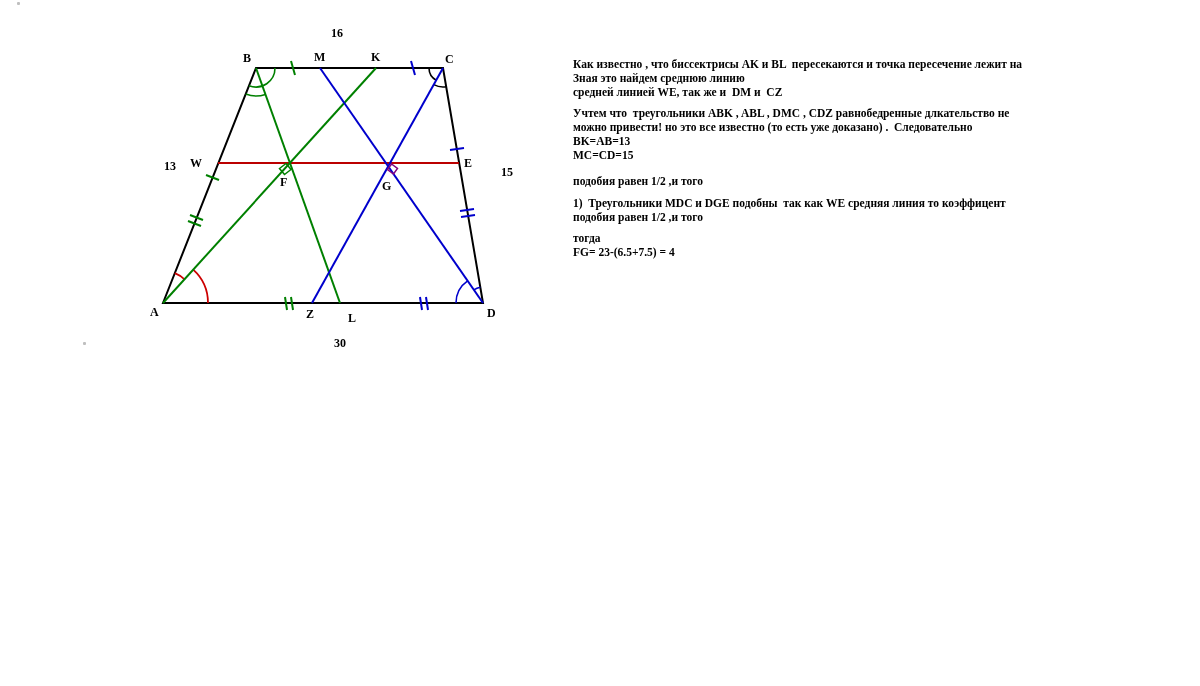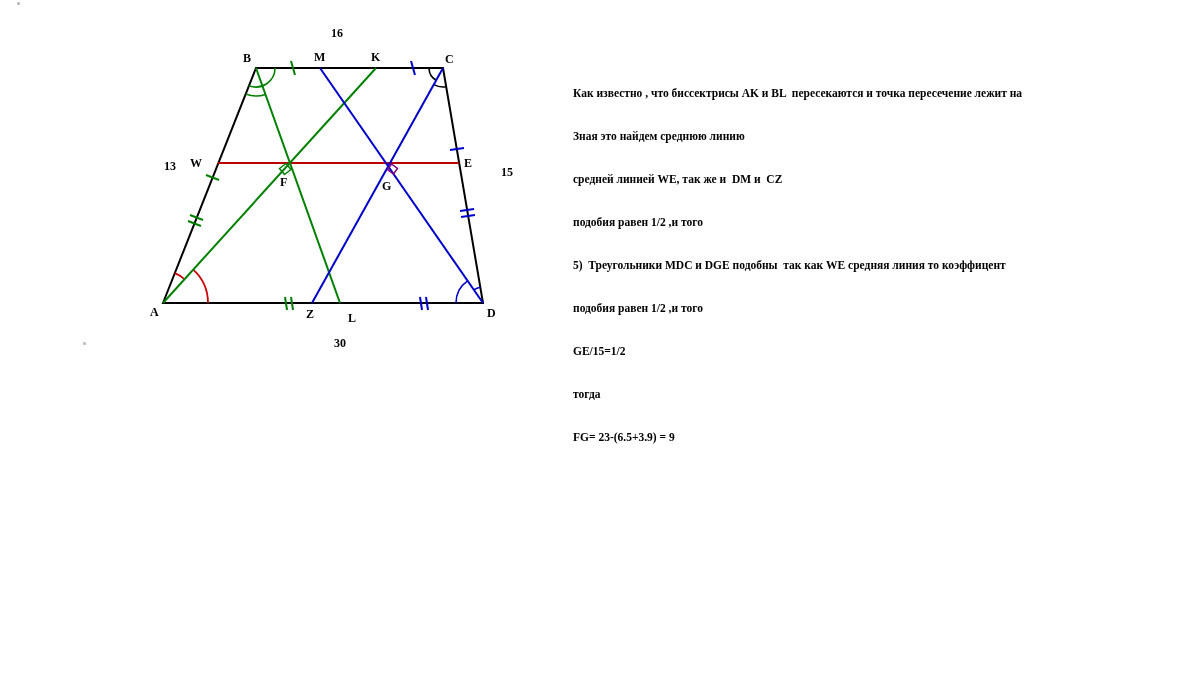--- a/index.html
+++ b/index.html
@@ -25,21 +25,21 @@
     left: 573px; top: 57px;
     width: 470px;
     color: #000000;
     font-weight: bold;
     font-size: 11.5px;
     line-height: 14px;
   }
   .solution .para { margin: 0 0 7px 0; }
   .solution .para.gap-lg { margin-bottom: 12px; }
   .solution .para.gap-md { margin-bottom: 8px; }
-  .solution .line { white-space: pre; margin-top: 29px; }
+  .solution .line { white-space: pre; }
   .speck {
     position: absolute;
     width: 3px; height: 3px;
     background: #bfbfbf;
     border-radius: 1px;
   }
 </style>
 </head>
 <body>
 
@@ -120,25 +120,30 @@
   <text x="501" y="176">15</text>
   <text x="334" y="347">30</text>
 </svg>
 
 <div class="solution">
   <div class="para">
     <div class="line">Как известно , что биссектрисы AK и BL  пересекаются и точка пересечение лежит на</div>
     <div class="line">Зная это найдем среднюю линию</div>
     <div class="line">средней линией WE, так же и  DM и  CZ</div>
   </div>
+  <div class="para gap-lg">
+    <div class="line">Учтем что  треугольники ABK , ABL , DMC , CDZ равнобедренные длкательство не</div>
+    <div class="line">можно привести! но это все известно (то есть уже доказано) .  Следовательно</div>
+    <div class="line">BK=AB=13</div>
+    <div class="line">MC=CD=15</div>
+  </div>
   <div class="para gap-md">
     <div class="line">подобия равен 1/2 ,и того</div>
   </div>
   <div class="para">
-    <div class="line">5)  Треугольники MDC и DGE подобны  так как WE средняя линия то коэффицент</div>
+    <div class="line">1)  Треугольники MDC и DGE подобны  так как WE средняя линия то коэффицент</div>
     <div class="line">подобия равен 1/2 ,и того</div>
-    <div class="line">GE/15=1/2</div>
   </div>
   <div class="para">
     <div class="line">тогда</div>
-    <div class="line">FG= 23-(6.5+3.9) = 9</div>
+    <div class="line">FG= 23-(6.5+7.5) = 4</div>
   </div>
 </div>
 
 </body></html>

